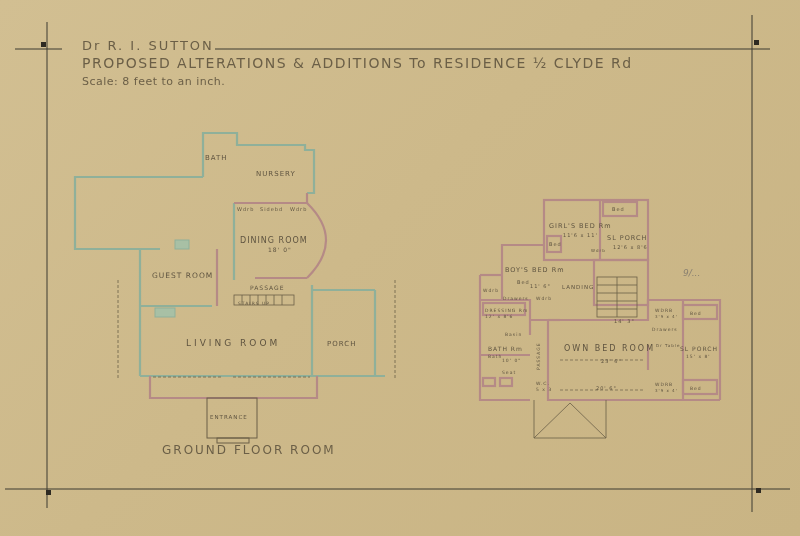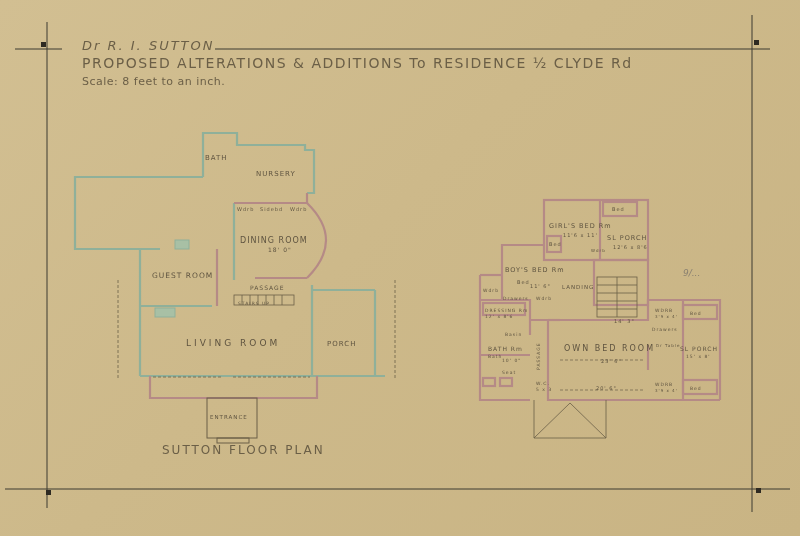--- a/index.html
+++ b/index.html
@@ -1,19 +1,19 @@
 <!DOCTYPE html>
 <html><head>
 <meta charset="utf-8">
 <style>
   html,body{margin:0;padding:0;}
   body{width:800px;height:536px;overflow:hidden;background:#cdb98a;font-family:"DejaVu Sans",sans-serif;}
   #sheet{position:relative;width:800px;height:536px;background:linear-gradient(135deg,#d2bf92 0%,#cdb98a 45%,#c9b484 100%);}
   .title-block{position:absolute;left:82px;top:38px;color:#6b5f47;letter-spacing:1px;}
-  .t1{font-size:13px;letter-spacing:2px;font-style:italic;}
+  .t1{font-size:13px;letter-spacing:2px;}
   .t2{font-size:14px;margin-top:2px;letter-spacing:1.5px;}
   .t3{font-size:11px;margin-top:4px;letter-spacing:.5px;}
   .plan-caption{position:absolute;font-size:12px;letter-spacing:2px;color:#6b5f47;}
   svg{position:absolute;left:0;top:0;}
   .lbl{font-family:"DejaVu Sans",sans-serif;fill:#5f5440;letter-spacing:1px;}
 </style>
 </head>
 <body>
 
 <div id="sheet">
@@ -187,14 +187,14 @@
       <text x="655" y="392" font-size="4">3'9 x 4'</text>
       <text x="680" y="351" font-size="6">SL PORCH</text>
       <text x="686" y="358" font-size="4.5">15' x 8'</text>
       <text x="690" y="315" font-size="4.5">Bed</text>
       <text x="690" y="390" font-size="4.5">Bed</text>
     </g>
 
     <text x="683" y="276" font-size="9" fill="#8a8070" font-style="italic">9/...</text>
   </svg>
 
-  <div class="plan-caption" style="left:162px;top:443px;">SUTTON FLOOR PLAN</div>
+  <div class="plan-caption" style="left:162px;top:443px;">GROUND FLOOR ROOM</div>
 </div>
 
 </body></html>

